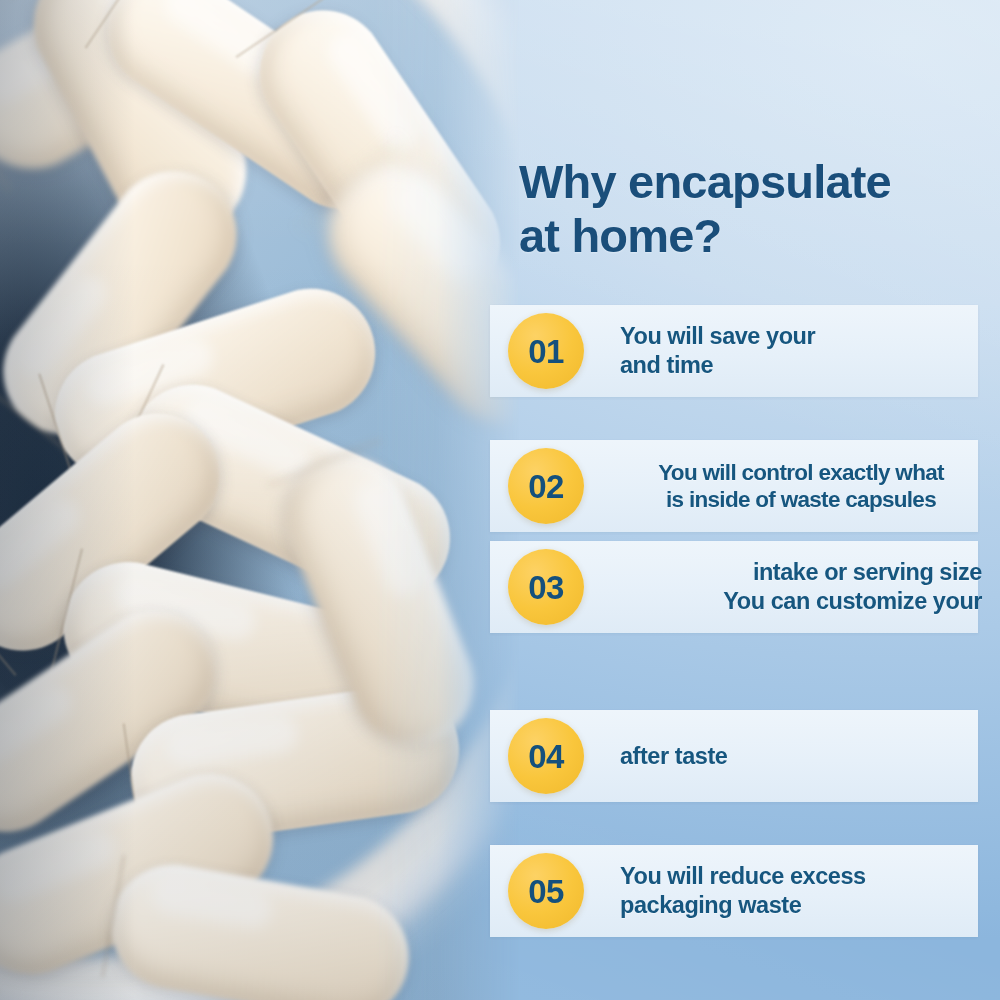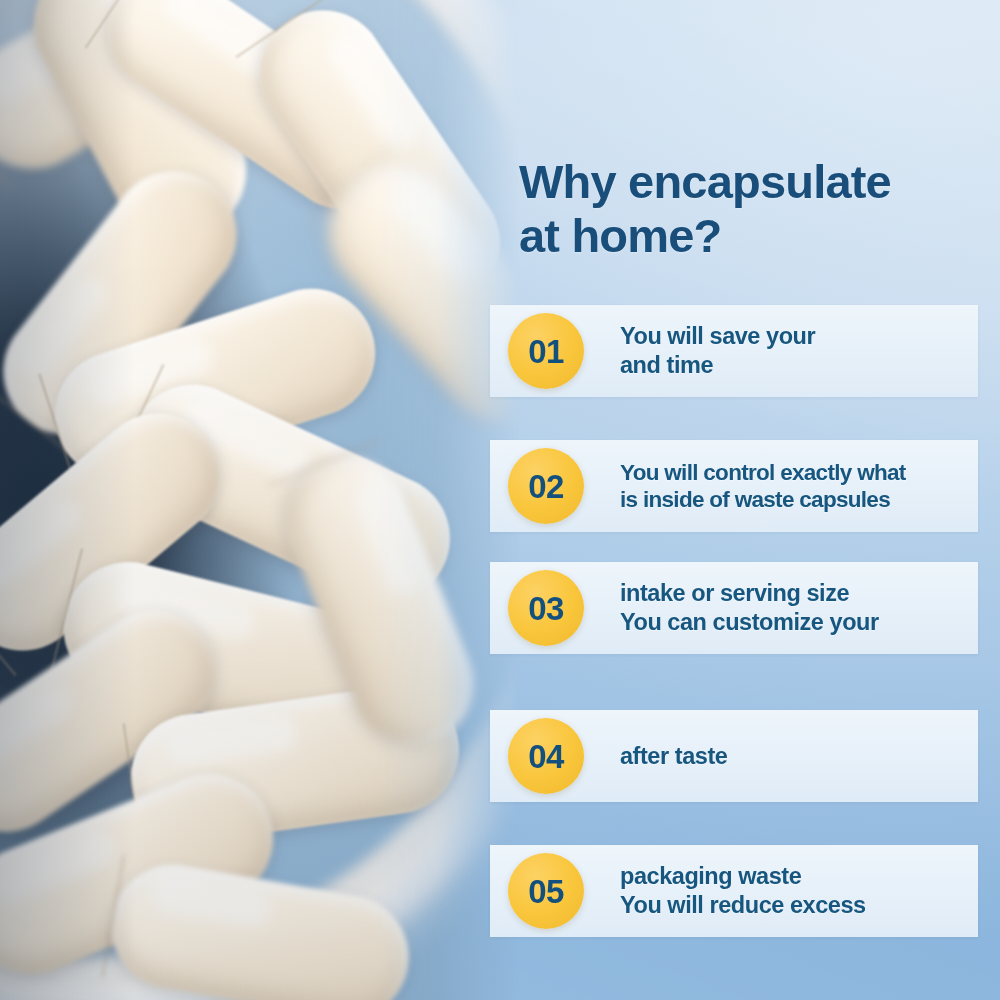--- a/index.html
+++ b/index.html
@@ -114,21 +114,21 @@
     line-height:1;
   }
   .rowtext{
     position:absolute;left:620px;top:50%;transform:translateY(-50%);
     width:362px;
     color:#16567f;font-size:23.5px;line-height:1.22;font-weight:700;
     letter-spacing:-.45px;
     text-shadow:0 1px 1px rgba(255,255,255,.45);
   }
   .rowtext .ln{display:block;white-space:nowrap;}
-  .rowtext.tight .ln{font-size:22.5px;letter-spacing:-.7px;}
+  .rowtext.tight .ln{font-size:22.5px;letter-spacing:-.7px;text-align:center;}
 </style>
 </head>
 <body>
 
 <div id="stage">
 
   <div class="bg-base"></div>
   <div class="bg-sheen"></div>
 
   <div class="photo">
@@ -179,21 +179,21 @@
       <div class="band"></div>
       <div class="badge">
         <span>02</span>
       </div>
       <div class="rowtext tight">
         <span class="ln">You will control exactly what</span>
         <span class="ln">is inside of waste capsules</span>
       </div>
     </div>
 
-    <div class="row" style="top:562px;">
+    <div class="row" style="top:541px;text-align:right;">
       <div class="band"></div>
       <div class="badge">
         <span>03</span>
       </div>
       <div class="rowtext">
         <span class="ln">intake or serving size</span>
         <span class="ln">You can customize your</span>
       </div>
     </div>
 
@@ -206,19 +206,19 @@
         <span class="ln">after taste</span>
       </div>
     </div>
 
     <div class="row" style="top:845px;">
       <div class="band"></div>
       <div class="badge">
         <span>05</span>
       </div>
       <div class="rowtext">
+        <span class="ln">You will reduce excess</span>
         <span class="ln">packaging waste</span>
-        <span class="ln">You will reduce excess</span>
       </div>
     </div>
 
   </div>
 </div>
 
 </body></html>

